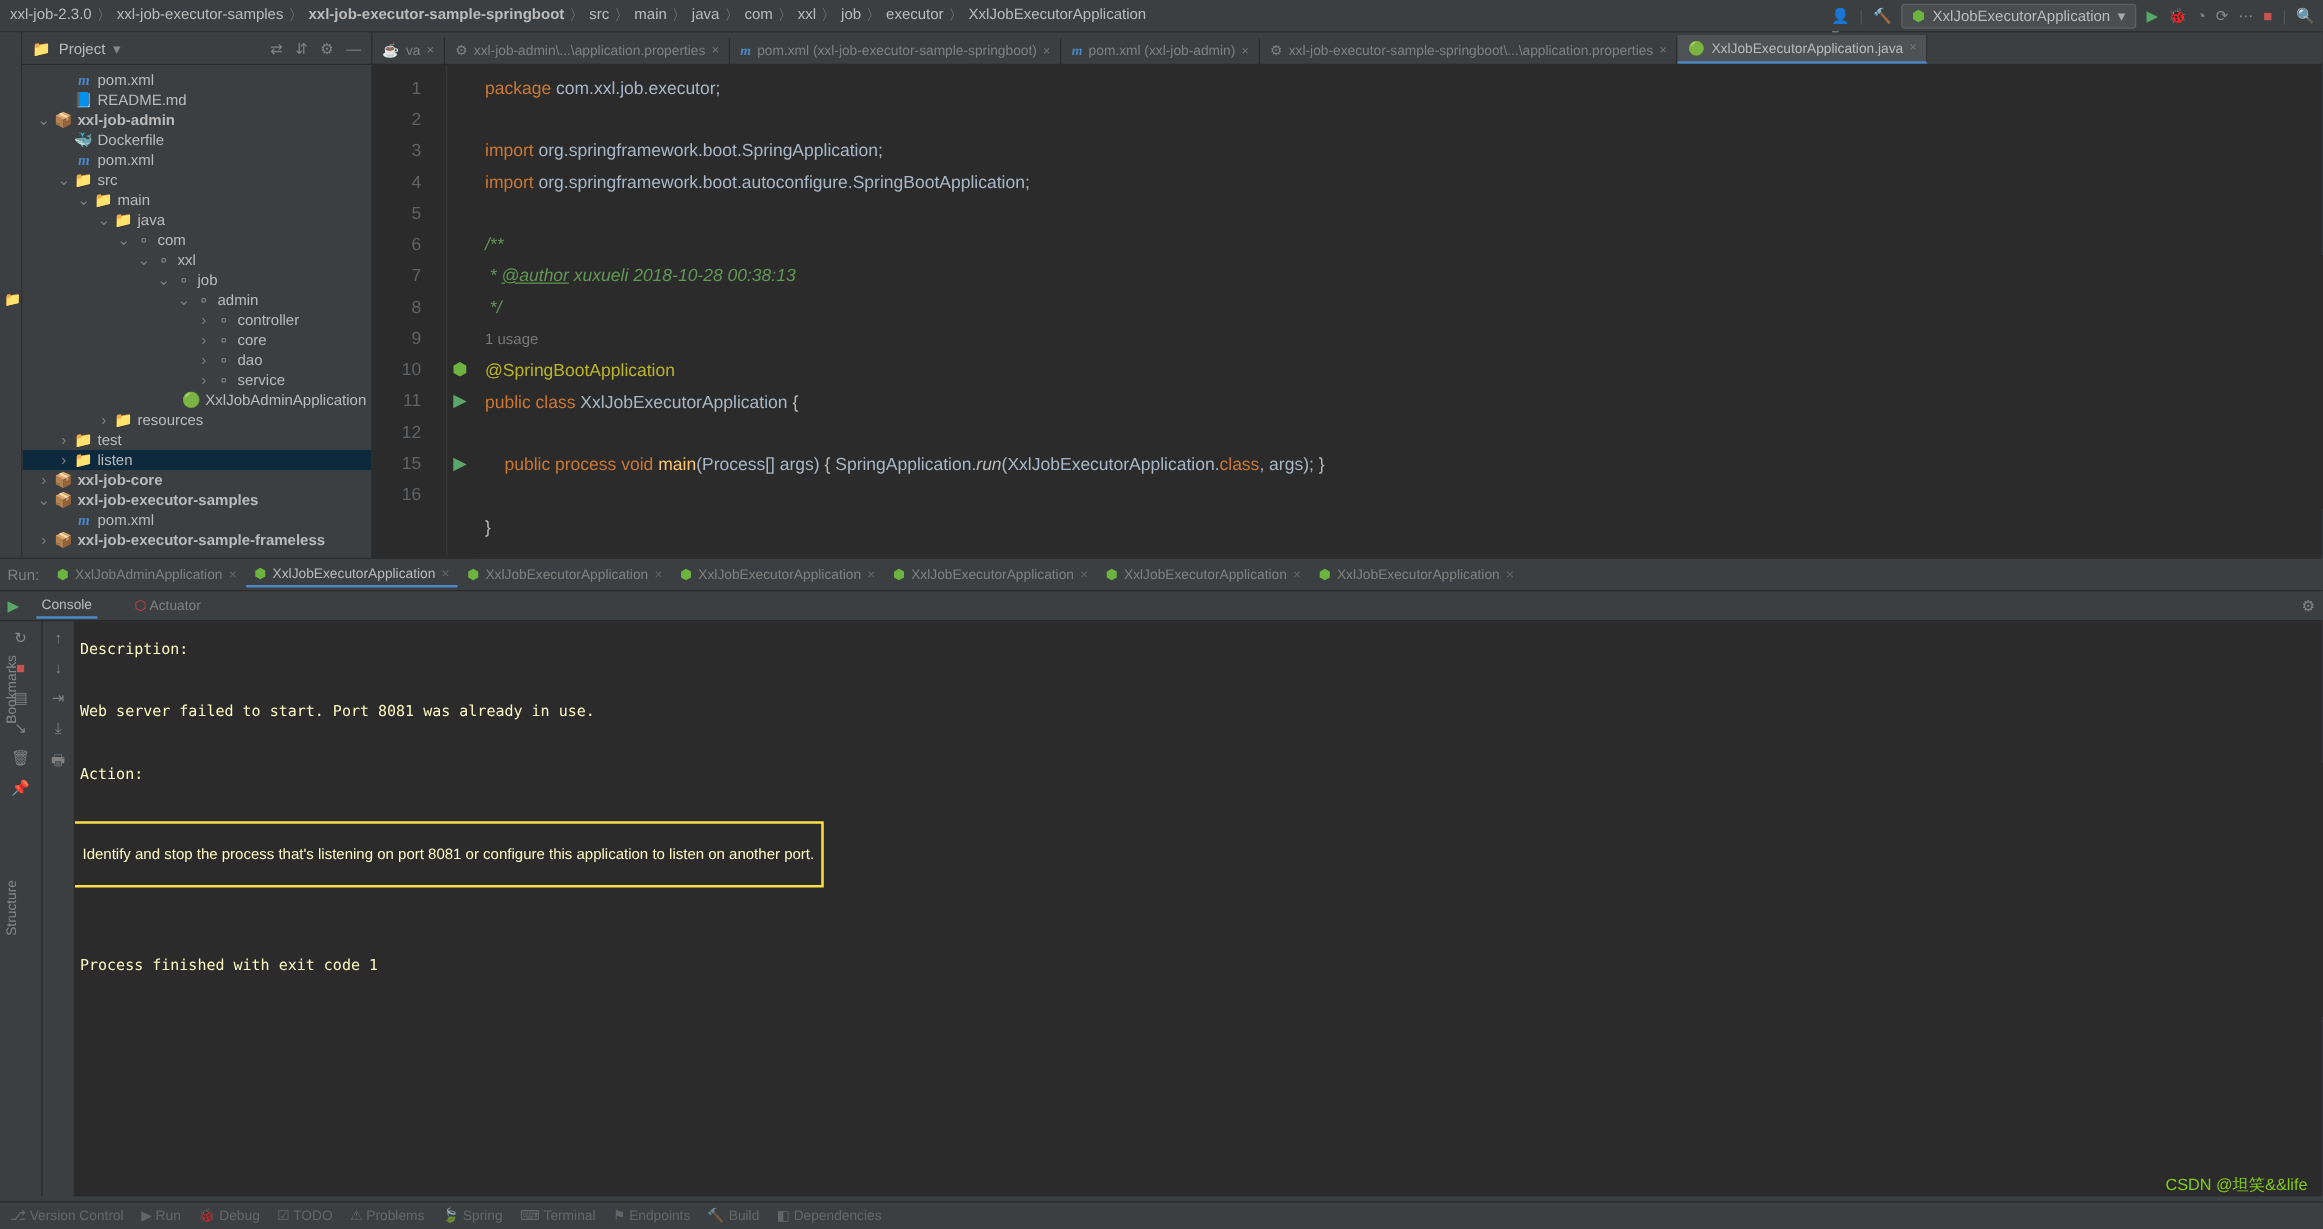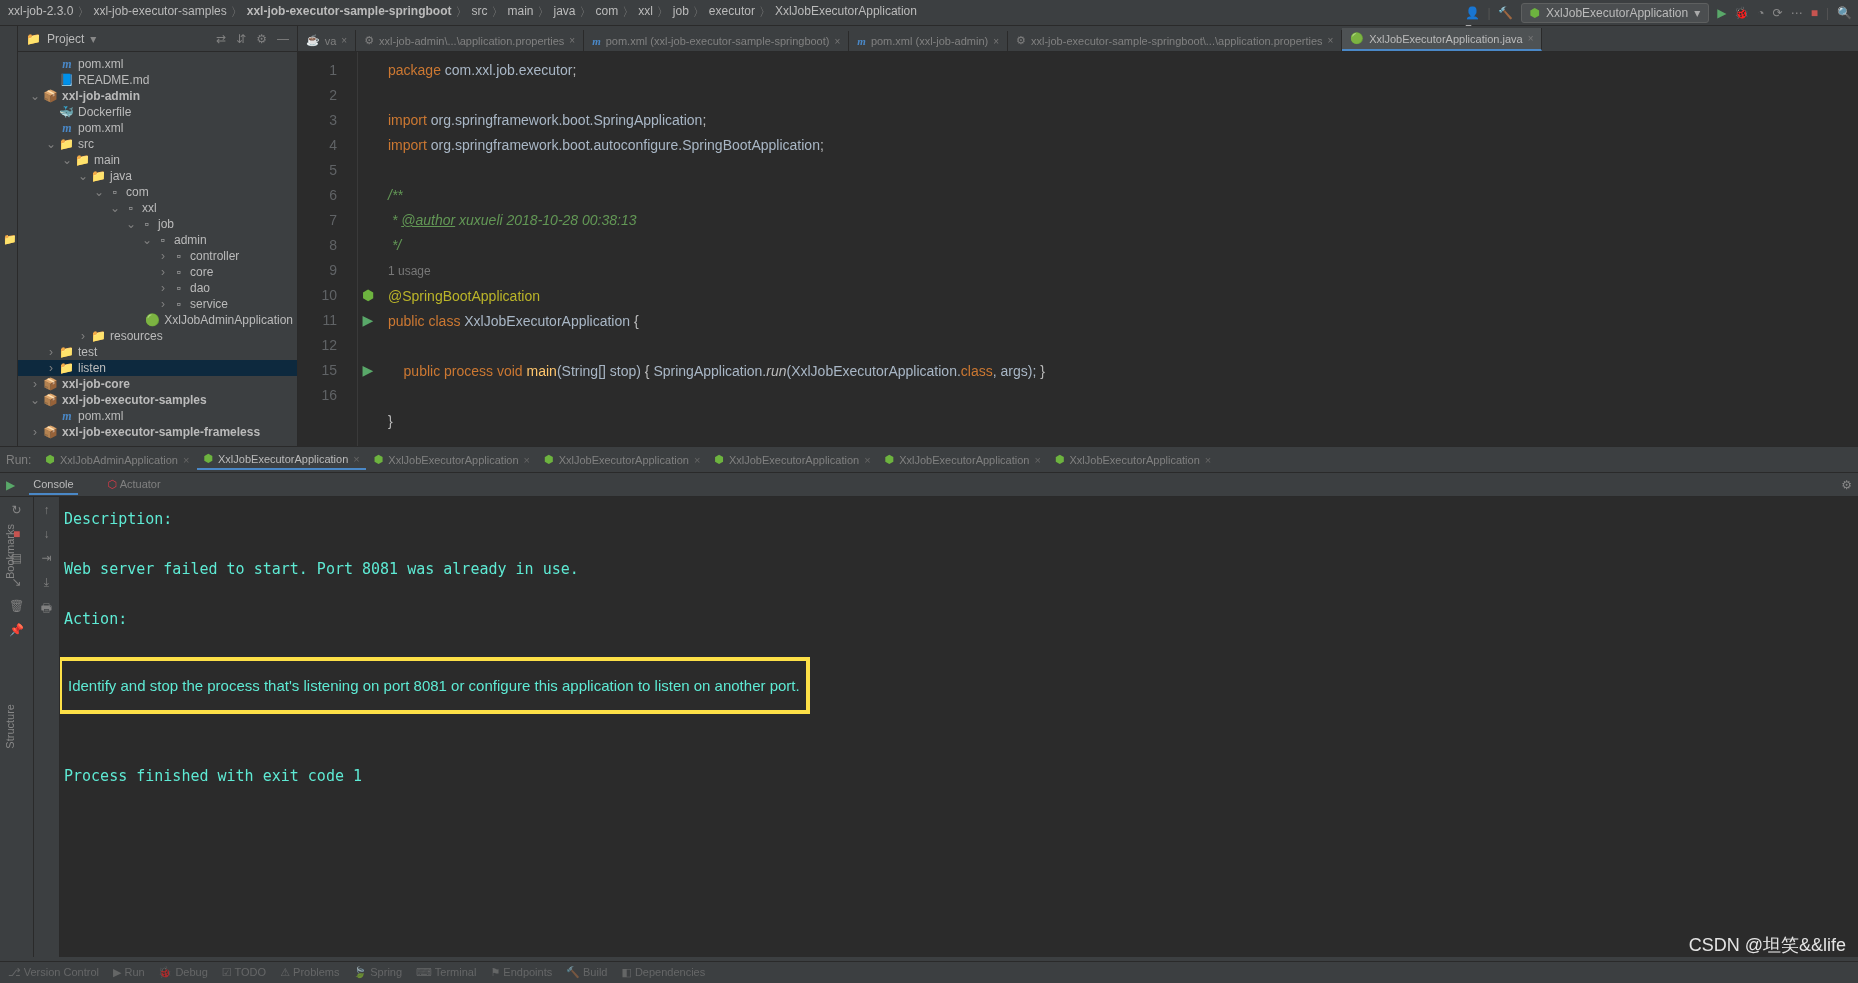--- a/index.html
+++ b/index.html
@@ -57,26 +57,26 @@
   .run-tabs{height:26px;display:flex;align-items:center;padding:0 6px;gap:2px;border-bottom:1px solid #2a2a2a}
   .run-tabs .lbl{color:var(--text-dim);padding-right:6px}
   .run-tab{padding:3px 6px;display:flex;align-items:center;gap:5px;color:var(--text-dim);font-size:11px}
   .run-tab.active{border-bottom:2px solid #4a88c7;color:var(--text)}
   .run-sub{height:24px;display:flex;align-items:center;padding:0 6px;gap:14px;border-bottom:1px solid #2a2a2a}
   .run-sub .sub{color:var(--text-dim);font-size:11px;padding:3px 4px}
   .run-sub .sub.active{border-bottom:2px solid #4a88c7;color:var(--text)}
   .run-body{flex:1;display:flex}
   .run-left{width:34px;display:flex;flex-direction:column;align-items:center;gap:10px;padding:6px 0;color:var(--text-dim);border-right:1px solid #2a2a2a}
   .run-left2{width:26px;display:flex;flex-direction:column;align-items:center;gap:10px;padding:6px 0;color:var(--text-dim);border-right:1px solid #2a2a2a}
-  .console{flex:1;background:#2b2b2b;font-family:Consolas,monospace;font-size:15px;line-height:25px;padding:10px 4px;color:#5eead4;white-space:pre;overflow:auto;position:relative}
-  .hilite{border:4px solid #fde047;display:inline-block;padding:12px 6px; margin-left:-6px}
+  .console{flex:1;background:#2b2b2b;font-family:Consolas,monospace;font-size:12px;line-height:25px;padding:10px 4px;color:#fef9c3;white-space:pre;overflow:auto;position:relative}
+  .hilite{border:2px solid #fde047;display:inline-block;padding:12px 6px; margin-left:-6px}
 
   .statusbar{position:absolute;bottom:0;left:0;right:0;height:22px;background:var(--bg-dark);border-top:1px solid #2a2a2a;display:flex;align-items:center;padding:0 8px;gap:14px;color:var(--text-dim);font-size:11px}
   .statusbar .sbi{display:flex;align-items:center;gap:4px;opacity:.6}
-  .watermark{position:absolute;right:12px;bottom:26px;color:#e5e5e5;font-size:18px}
+  .watermark{position:absolute;right:12px;bottom:26px;color:#84cc16;font-size:13px}
   .m-ico{color:#4a88c7;font-weight:bold;font-family:serif;font-style:italic}
   .green-play{color:#59a869}
   .red-sq{color:#c75450}
 </style>
 </head>
 <body>
 
 <div class="topbar">
   <div id="crumbs" class="row">
       <span class="crumb">xxl-job-2.3.0</span>
@@ -356,21 +356,21 @@
 <span class="kw">import</span> <span class="cls">org.springframework.boot.SpringApplication</span>;
 <span class="kw">import</span> <span class="cls">org.springframework.boot.autoconfigure.</span><span class="cls">SpringBootApplication</span>;
 
 <span class="doc">/**</span>
 <span class="doc"> * </span><span class="auth">@author</span><span class="doc"> xuxueli 2018-10-28 00:38:13</span>
 <span class="doc"> */</span>
 <span class="usage">1 usage</span>
 <span class="ann">@SpringBootApplication</span>
 <span class="kw">public</span> <span class="kw">class</span> <span class="cls">XxlJobExecutorApplication</span> {
 
-    <span class="kw">public</span> <span class="kw">process</span> <span class="kw">void</span> <span class="fn">main</span><span class="cls">(String[] stop)</span> { <span class="cls">SpringApplication.</span><span class="it">run</span><span class="cls">(XxlJobExecutorApplication.</span><span class="kw">class</span><span class="cls">, args);</span> }
+    <span class="kw">public</span> <span class="kw">process</span> <span class="kw">void</span> <span class="fn">main</span><span class="cls">(Process[] args)</span> { <span class="cls">SpringApplication.</span><span class="it">run</span><span class="cls">(XxlJobExecutorApplication.</span><span class="kw">class</span><span class="cls">, args);</span> }
 
 }</div>
     </div>
   </div>
 </div>
 
 <div class="run-panel">
   <div class="run-tabs" id="runtabs">
     <span class="lbl">Run:</span>
   <div class="run-tab"><span style="color:#6db33f">⬢</span> XxlJobAdminApplication <span class="x" style="color:#666">×</span></div>

